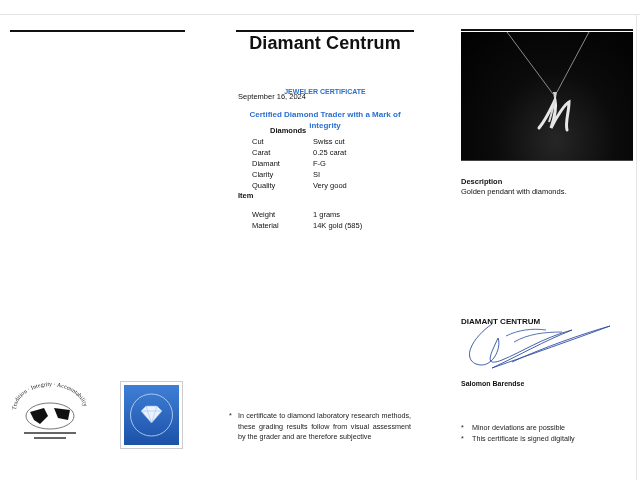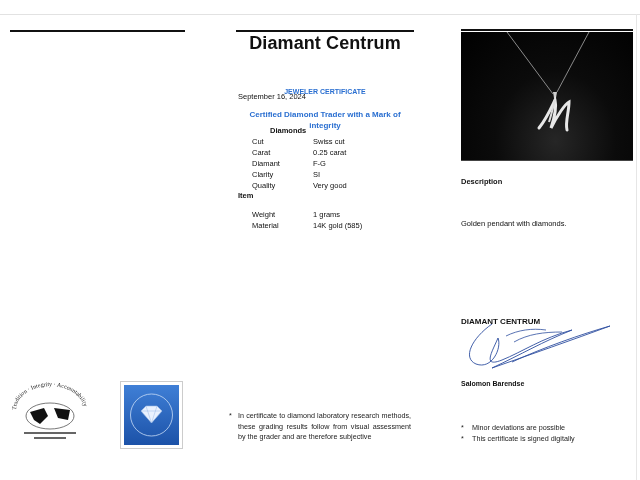--- a/index.html
+++ b/index.html
@@ -9,21 +9,21 @@
   .rule { position:absolute; height:2px; background:#111; }
   .title { position:absolute; left:236px; top:33px; width:178px; text-align:center; font-size:18px; font-weight:bold; letter-spacing:0.1px; }
   .subtitle { position:absolute; left:236px; top:61px; width:178px; text-align:center; font-size:8px; font-weight:bold; color:#2a6fd1; line-height:11px;margin-top:48px; }
   .cert { position:absolute; left:236px; top:88px; width:178px; text-align:center; font-size:7px; font-weight:bold; color:#2a6fd1; }
   .date { position:absolute; left:238px; top:92px; font-size:7.5px; }
   .sec { position:absolute; left:238px; font-size:7.5px; font-weight:bold; }
   .row { position:absolute; left:252px; font-size:7.5px; }
   .row .k { display:inline-block; width:61px; }
   .photo { position:absolute; left:461px; top:32px; width:172px; height:128px; background:radial-gradient(ellipse at 55% 85%, #262626 0%, #0b0b0b 45%, #000 100%); overflow:hidden; border-bottom:1px solid #444; }
   .desc-h { position:absolute; left:461px; top:177px; font-size:7.5px; font-weight:bold; }
-  .desc { position:absolute; left:461px; top:187px; font-size:7.5px;margin-top:32px; }
+  .desc { position:absolute; left:461px; top:187px; font-size:7.5px; }
   .sig-company { position:absolute; left:461px; top:317px; font-size:8px; font-weight:bold; }
   .sig-name { position:absolute; left:461px; top:380px; font-size:7px; font-weight:bold; }
   .sig { position:absolute; left:462px; top:318px; width:150px; height:56px; }
   .logo1 { position:absolute; left:10px; top:382px; width:80px; height:60px; }
   .logo2 { position:absolute; left:120px; top:381px; width:61px; height:66px; background:#fff; border:1px solid #ccc; }
   .logo2 .inner { position:absolute; left:3px; top:3px; right:3px; bottom:3px; background:linear-gradient(180deg,#3f7fd6,#1c52a8); }
   .note-l { position:absolute; left:229px; top:411px; width:182px; font-size:7.2px; line-height:10.5px; text-align:justify; color:#222; }
   .note-l .b, .note-r .b { position:absolute; left:0; }
   .note-l .t { padding-left:9px; display:block; }
   .note-r { position:absolute; left:461px; top:423px; font-size:7.2px; line-height:10.5px; color:#222; }

